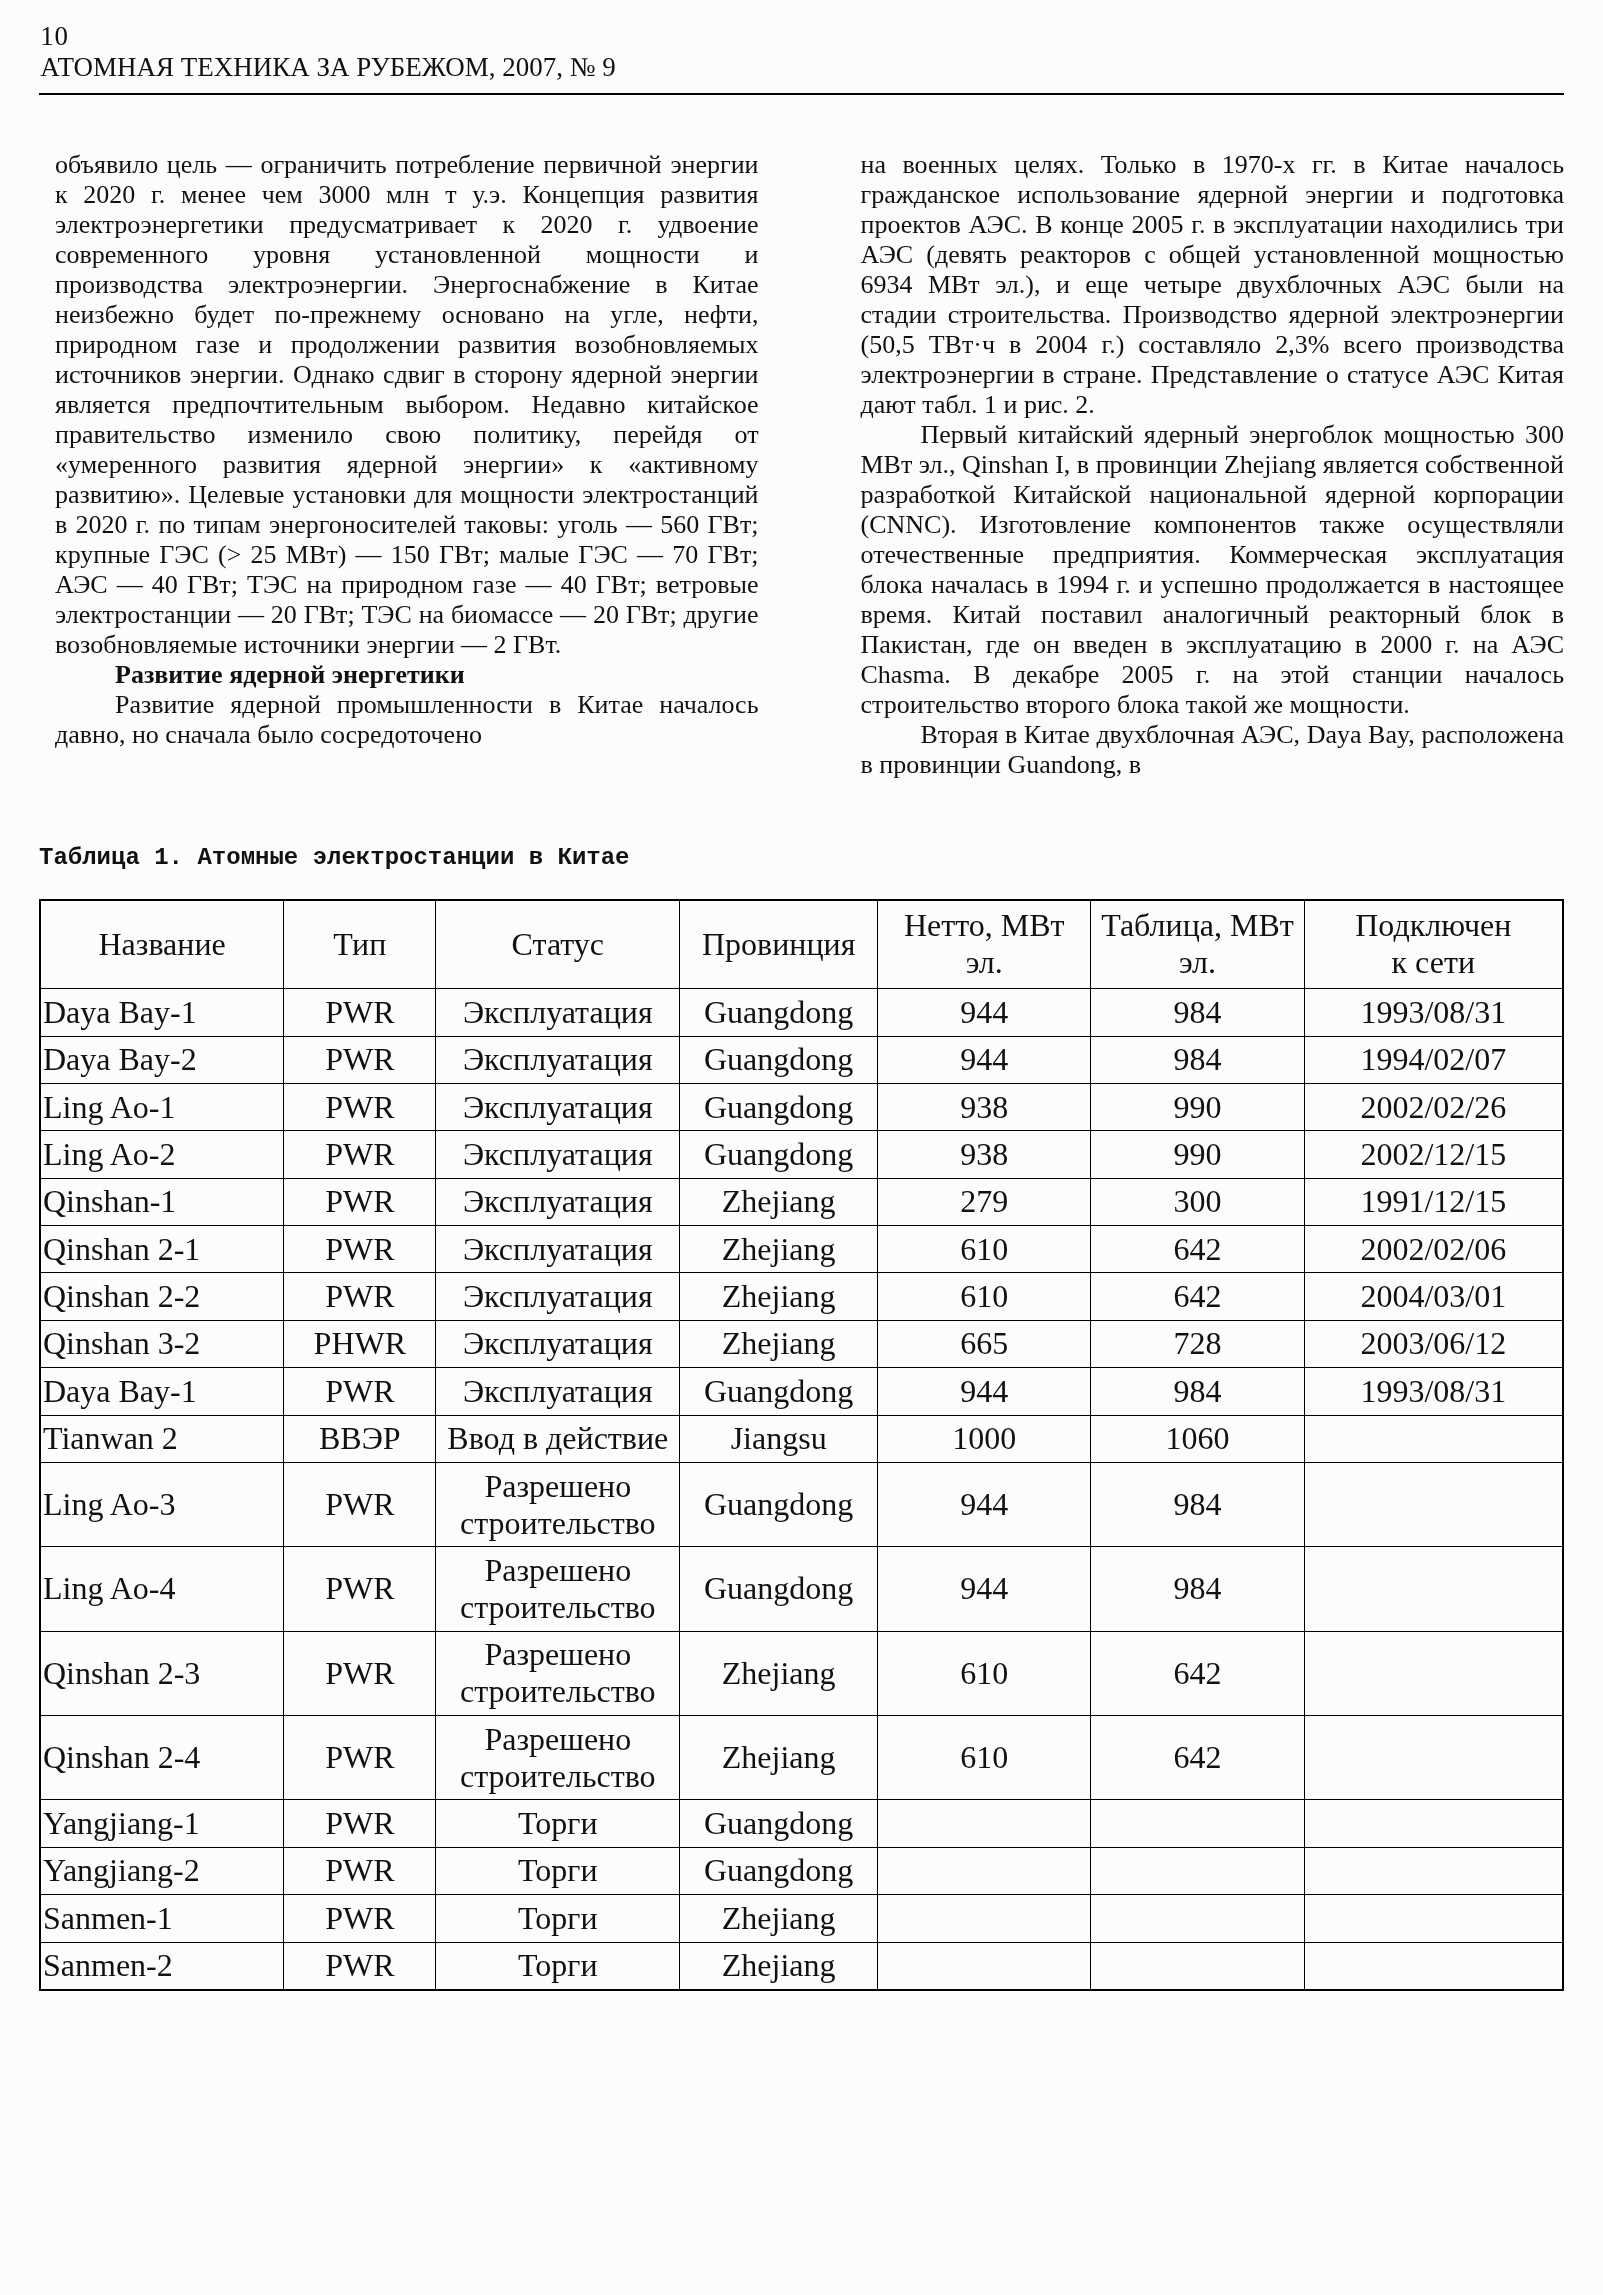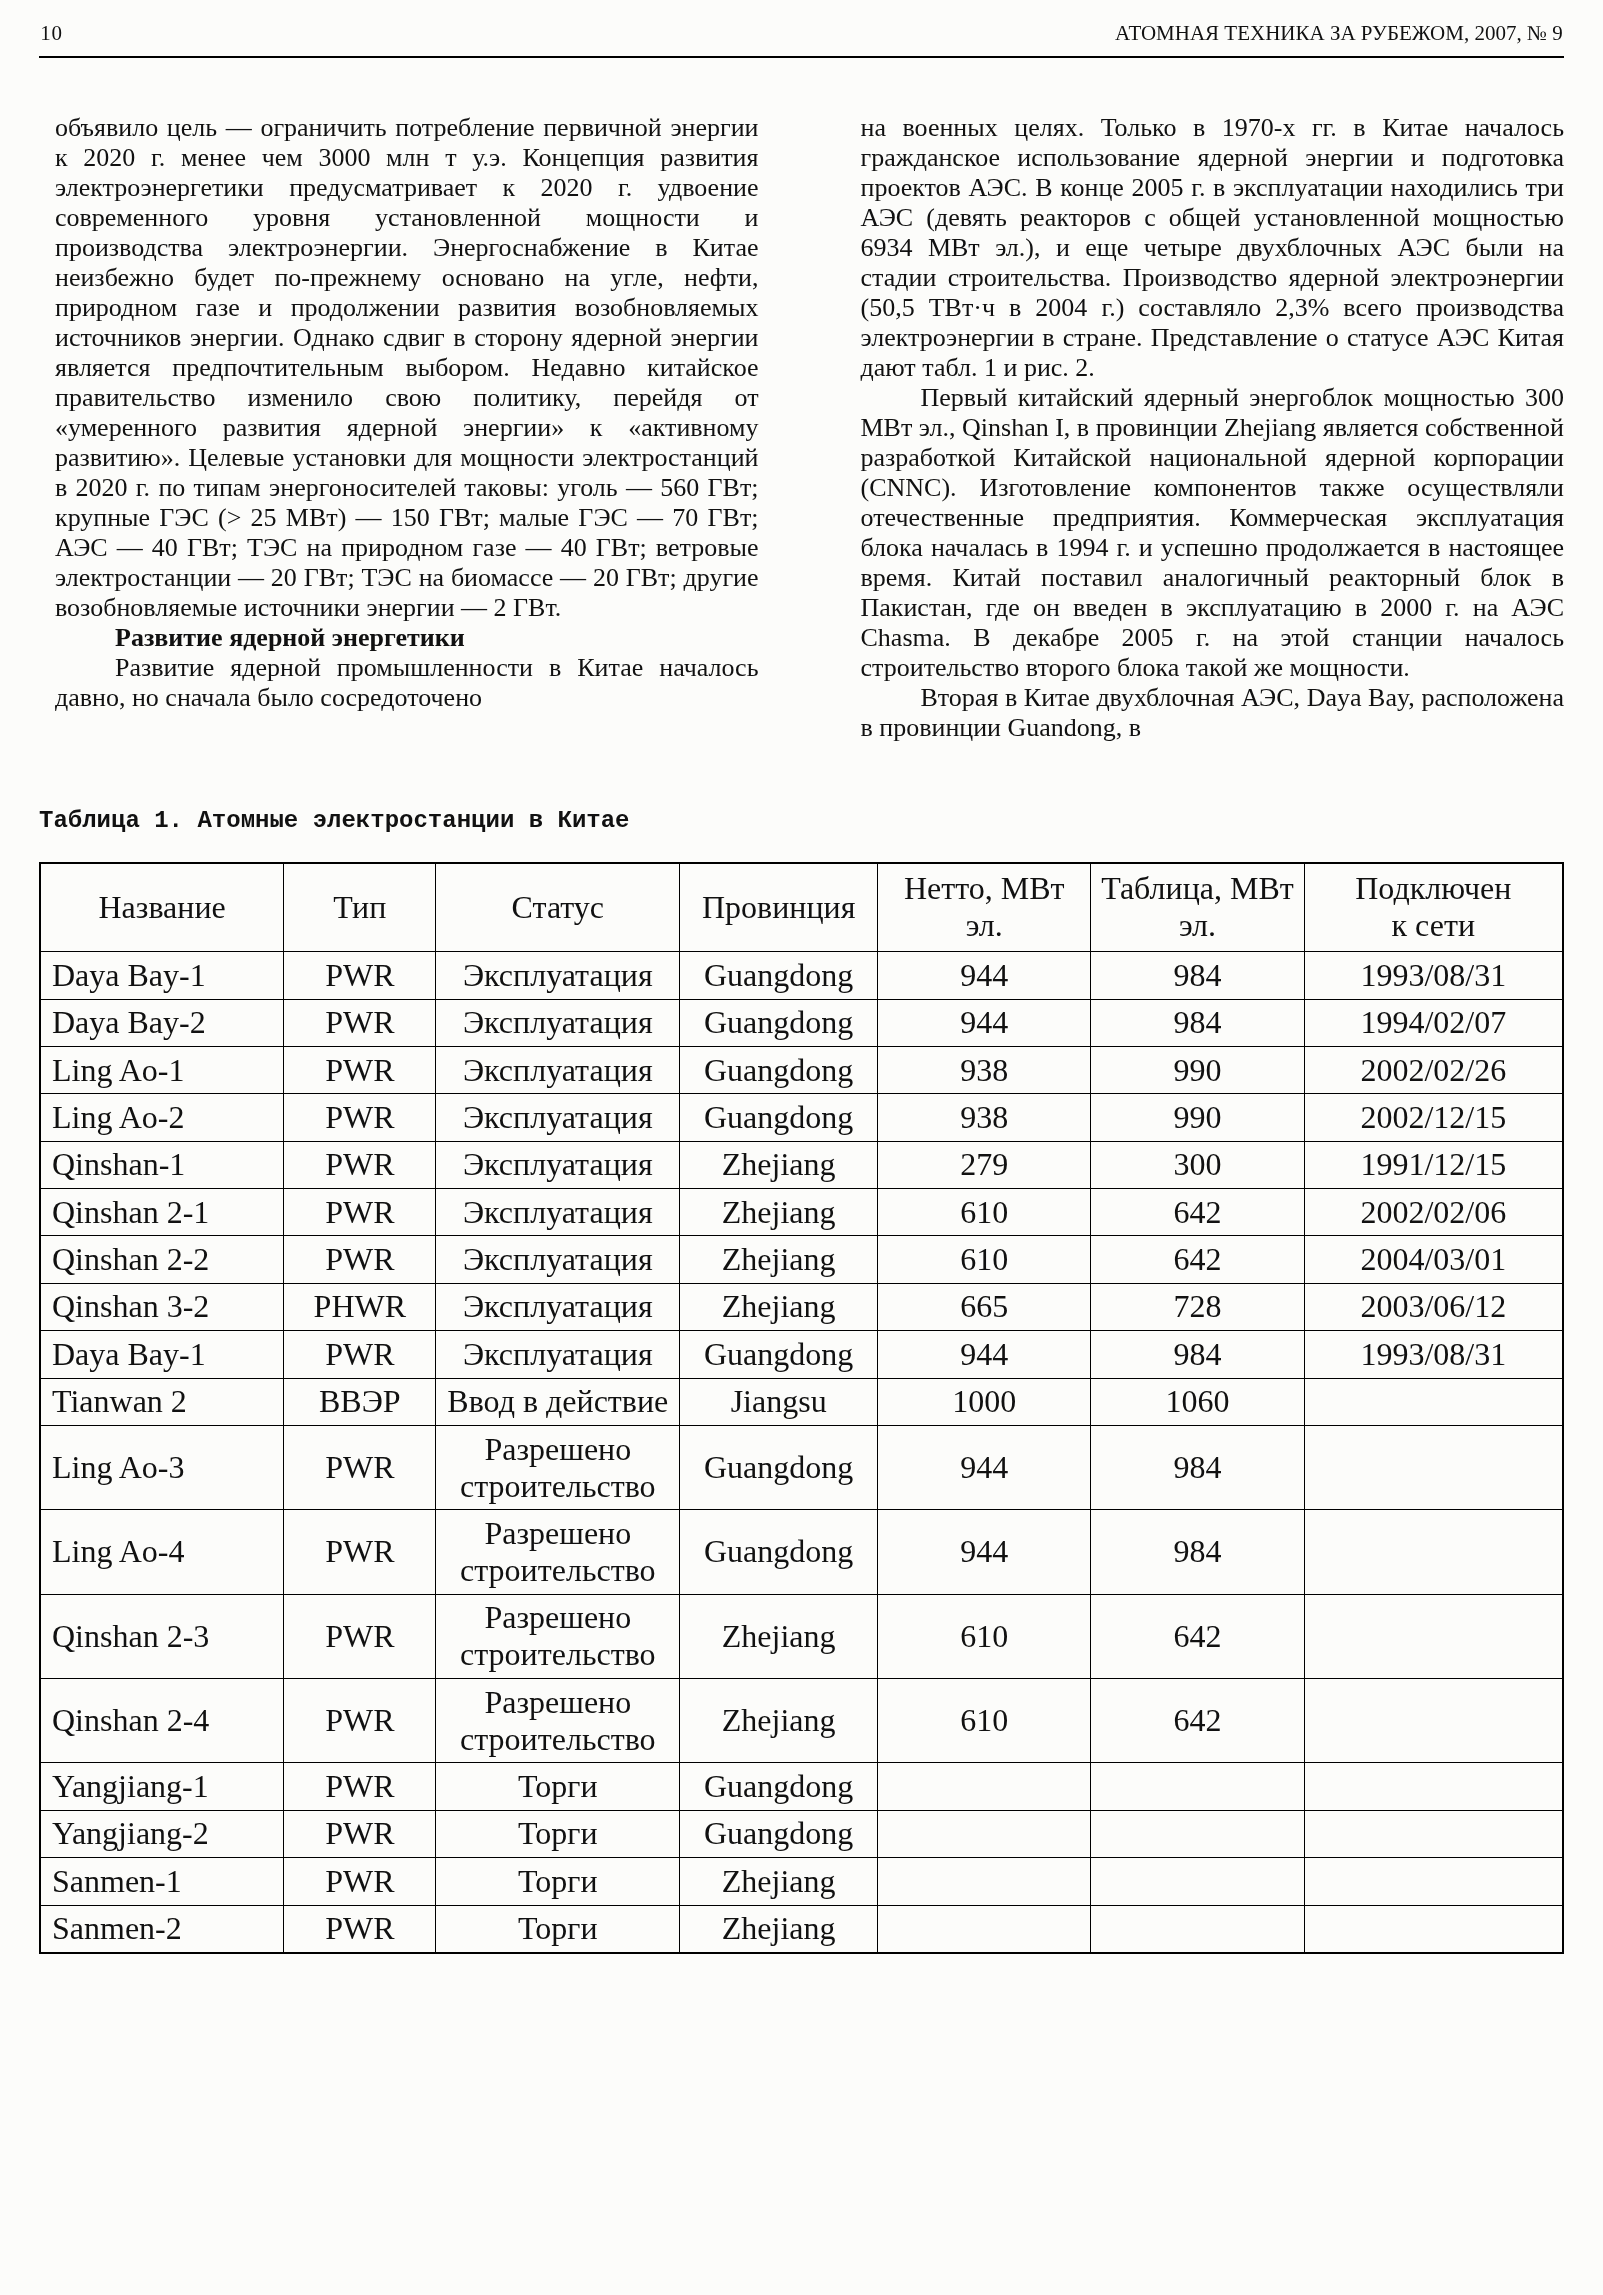--- a/index.html
+++ b/index.html
@@ -17,23 +17,24 @@
     font-family: "Liberation Serif", serif;
     box-sizing: border-box;
     padding: 17.4px 39px 27px 39px;
     overflow: hidden;
   }
   
   .running-head {
     display: flex;
     justify-content: space-between;
     align-items: baseline;
-    font-size: 21px;
+    font-size: 27px;
     padding: 4px 1.3px 9.4px 1.3px;
     border-bottom: 2.7px solid #000;
+    flex-direction: column;
   }
   .running-head .pagenum { letter-spacing: 0.7px; }
   
   .columns {
     display: flex;
     gap: 86px;
     margin-top: 55px;
     font-size: 26px;
     line-height: 30px;
     text-align: justify;
@@ -69,21 +70,21 @@
     font-weight: normal;
     vertical-align: middle;
     overflow: hidden;
   }
   table.plants th {
     text-align: center;
     white-space: pre-line;
     padding-top: 6.7px;
     padding-bottom: 6.7px;
   }
-  table.plants td.cell-left  { text-align: left; padding-left: 11px; }
+  table.plants td.cell-left  { text-align: left; padding-left: 2px; }
   table.plants td.cell-center{ text-align: center; }
   table.plants td { height: 29px; }
 </style>
 </head>
 <body>
 
 <div class="page">
 
   <div class="running-head">
     <span class="pagenum">10</span>

